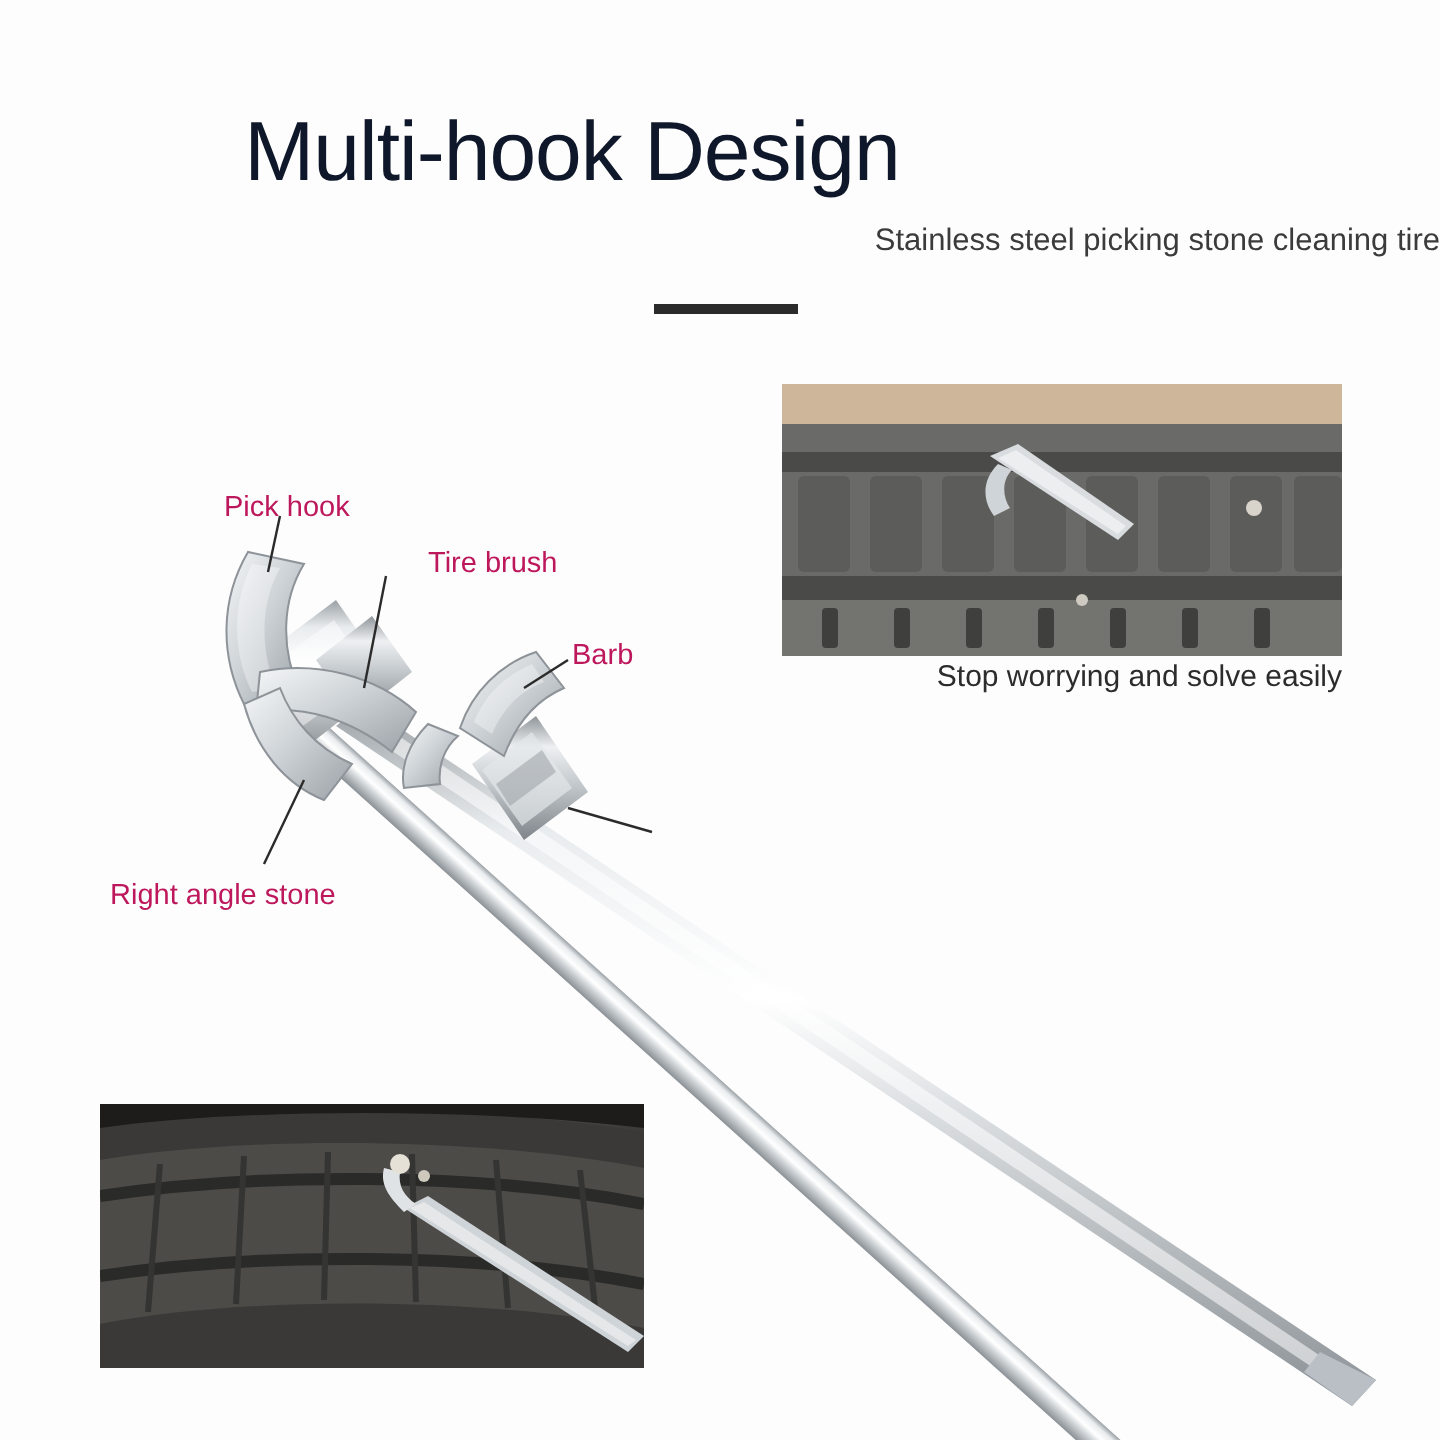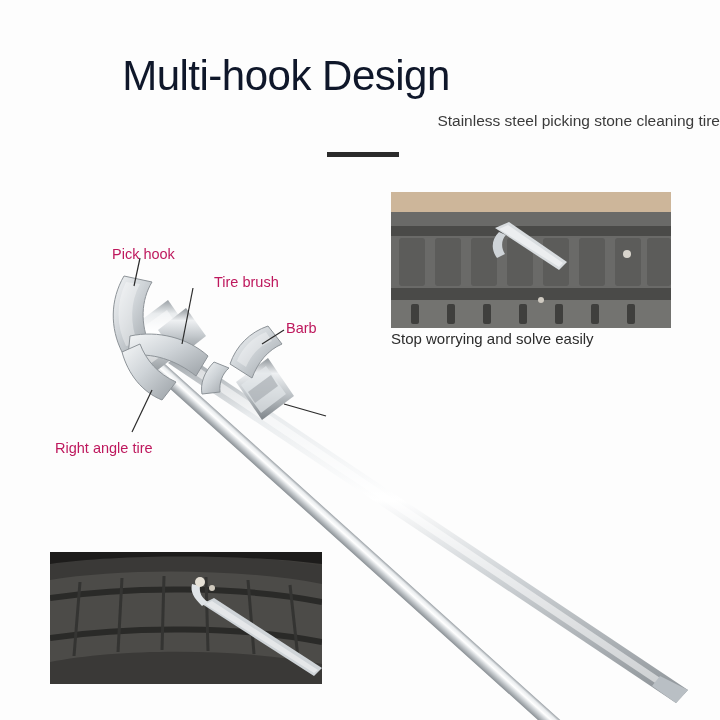--- a/index.html
+++ b/index.html
@@ -67,21 +67,21 @@
     left: 50px;
     top: 552px;
     width: 272px;
     height: 132px;
   }
   .caption {
     position: absolute;
     left: 391px;
     top: 330px;
     width: 280px;
-    text-align: left;
+    text-align: right;
     font-size: 15px;
     color: #2c2c2c;
   }
 
   
   .ph-svg { display: block; width: 100%; height: 100%; }
 
   
   .label {
     position: absolute;
@@ -186,21 +186,21 @@
 
       <path d="M132,432 L152,390"></path>
 
       <path d="M326,416 L284,404"></path>
     </g>
   </svg>
 
   <div class="label lbl-pick">Pick hook</div>
   <div class="label lbl-tirebrush">Tire brush</div>
   <div class="label lbl-barb">Barb</div>
-  <div class="label lbl-rightangle">Right angle tire</div>
+  <div class="label lbl-rightangle">Right angle stone</div>
 
   <div class="photo photo-tr">
     <svg class="ph-svg" viewBox="0 0 280 136" preserveAspectRatio="none">
       <defs>
         <linearGradient id="bgTR" x1="0" y1="0" x2="0" y2="1">
           <stop offset="0%" stop-color="#c9b49a"></stop>
           <stop offset="30%" stop-color="#8e8378"></stop>
           <stop offset="100%" stop-color="#5d5850"></stop>
         </linearGradient>
         <linearGradient id="tyreTR" x1="0" y1="0" x2="0" y2="1">

